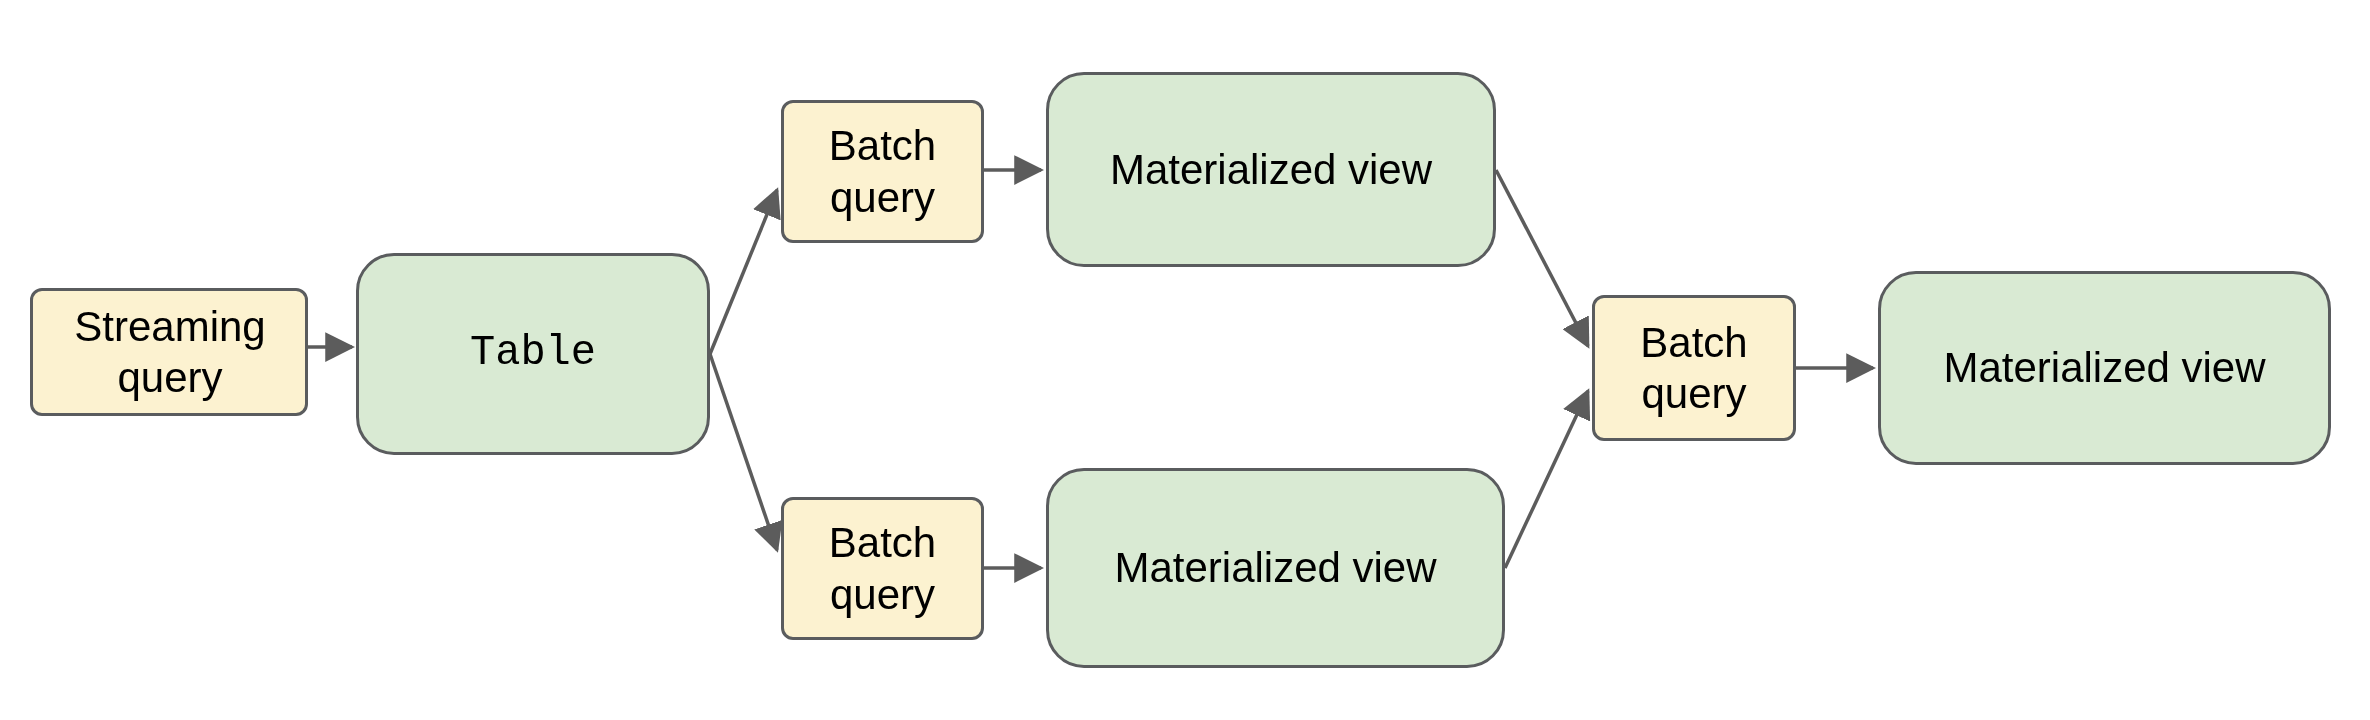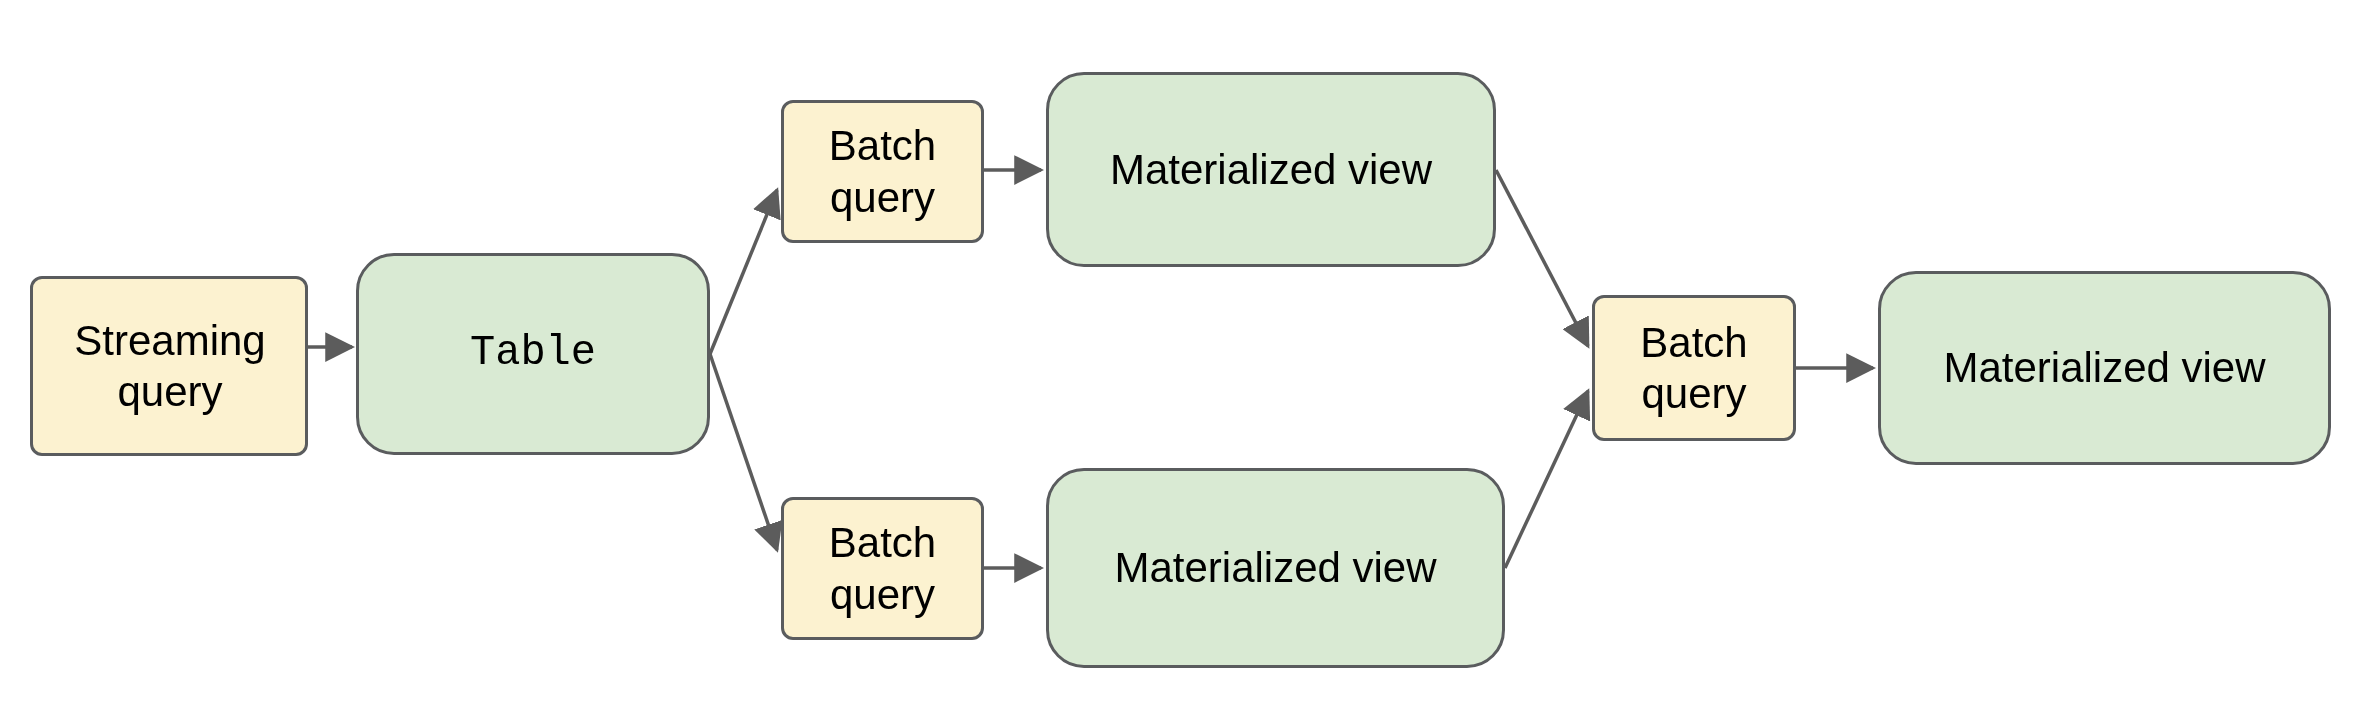--- a/index.html
+++ b/index.html
@@ -69,21 +69,21 @@
     <line class="edge" x1="308" y1="347" x2="352" y2="347" marker-end="url(#arrow)"></line>
     <line class="edge" x1="710" y1="354" x2="777" y2="190" marker-end="url(#arrow)"></line>
     <line class="edge" x1="710" y1="354" x2="777" y2="550" marker-end="url(#arrow)"></line>
     <line class="edge" x1="984" y1="170" x2="1041" y2="170" marker-end="url(#arrow)"></line>
     <line class="edge" x1="984" y1="568" x2="1041" y2="568" marker-end="url(#arrow)"></line>
     <line class="edge" x1="1496" y1="170" x2="1588" y2="346" marker-end="url(#arrow)"></line>
     <line class="edge" x1="1505" y1="568" x2="1588" y2="391" marker-end="url(#arrow)"></line>
     <line class="edge" x1="1796" y1="368" x2="1873" y2="368" marker-end="url(#arrow)"></line>
   </svg>
 
-  <div class="node query" style="left:30px; top:276px; width:278px; height:180px;padding-left:12px;">
+  <div class="node query" style="left:30px; top:288px; width:278px; height:128px;padding-left:12px;">
     <span>Streaming query</span>
   </div>
 
   <div class="node view" style="left:356px; top:253px; width:354px; height:202px;font-family:Liberation Mono, monospace;">
     <span>Table</span>
   </div>
 
   <div class="node query" style="left:781px; top:100px; width:203px; height:143px;">
     <span>Batch query</span>
   </div>

